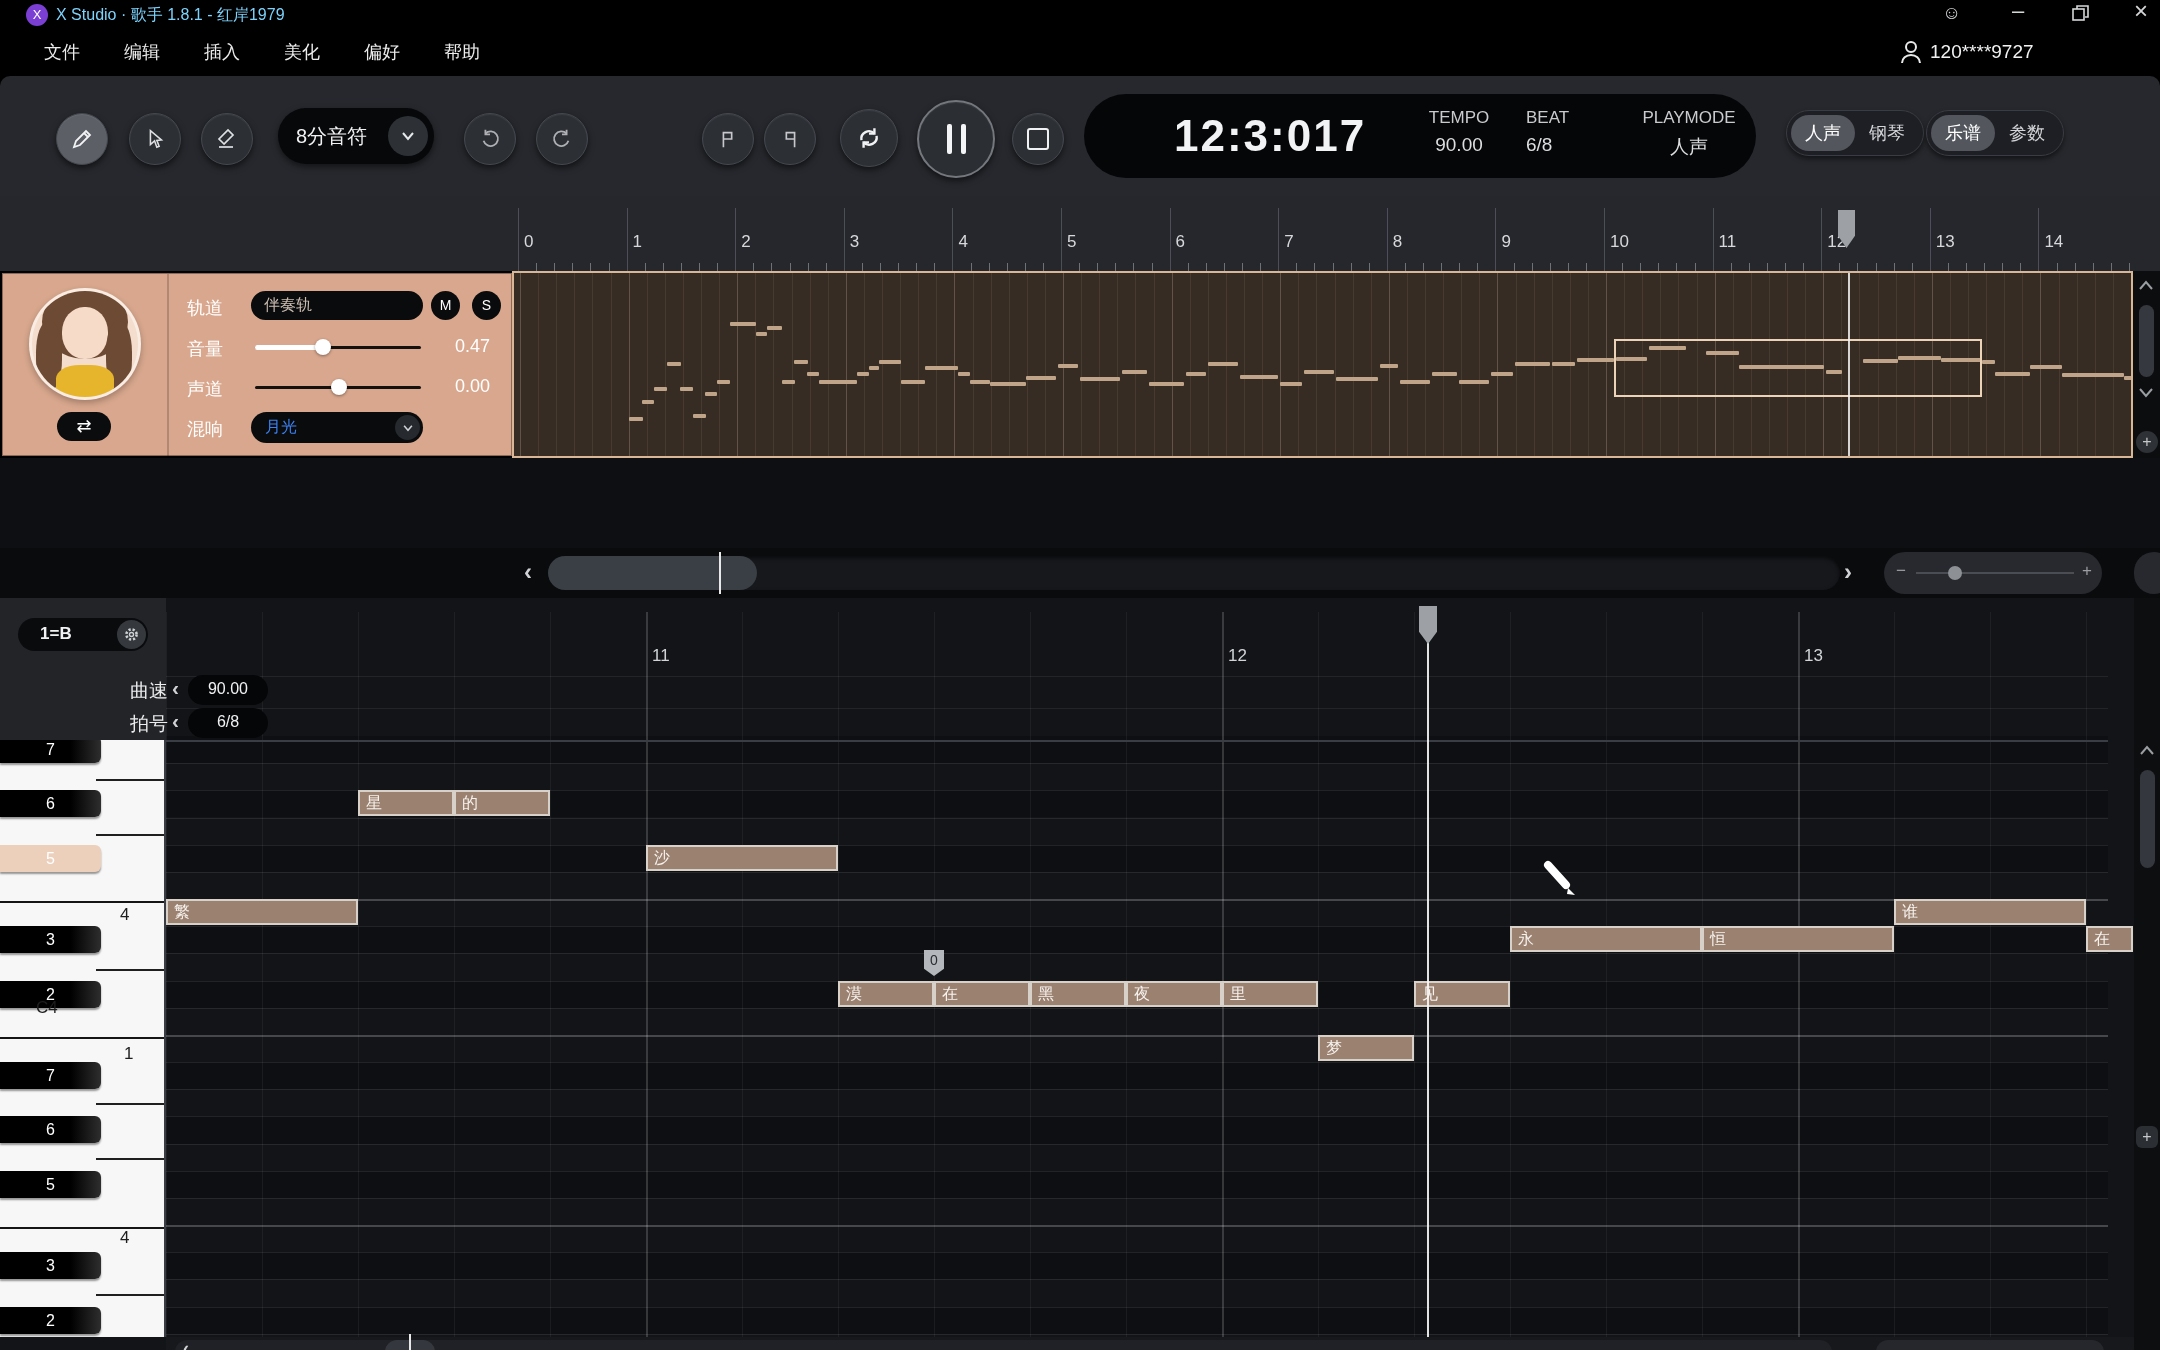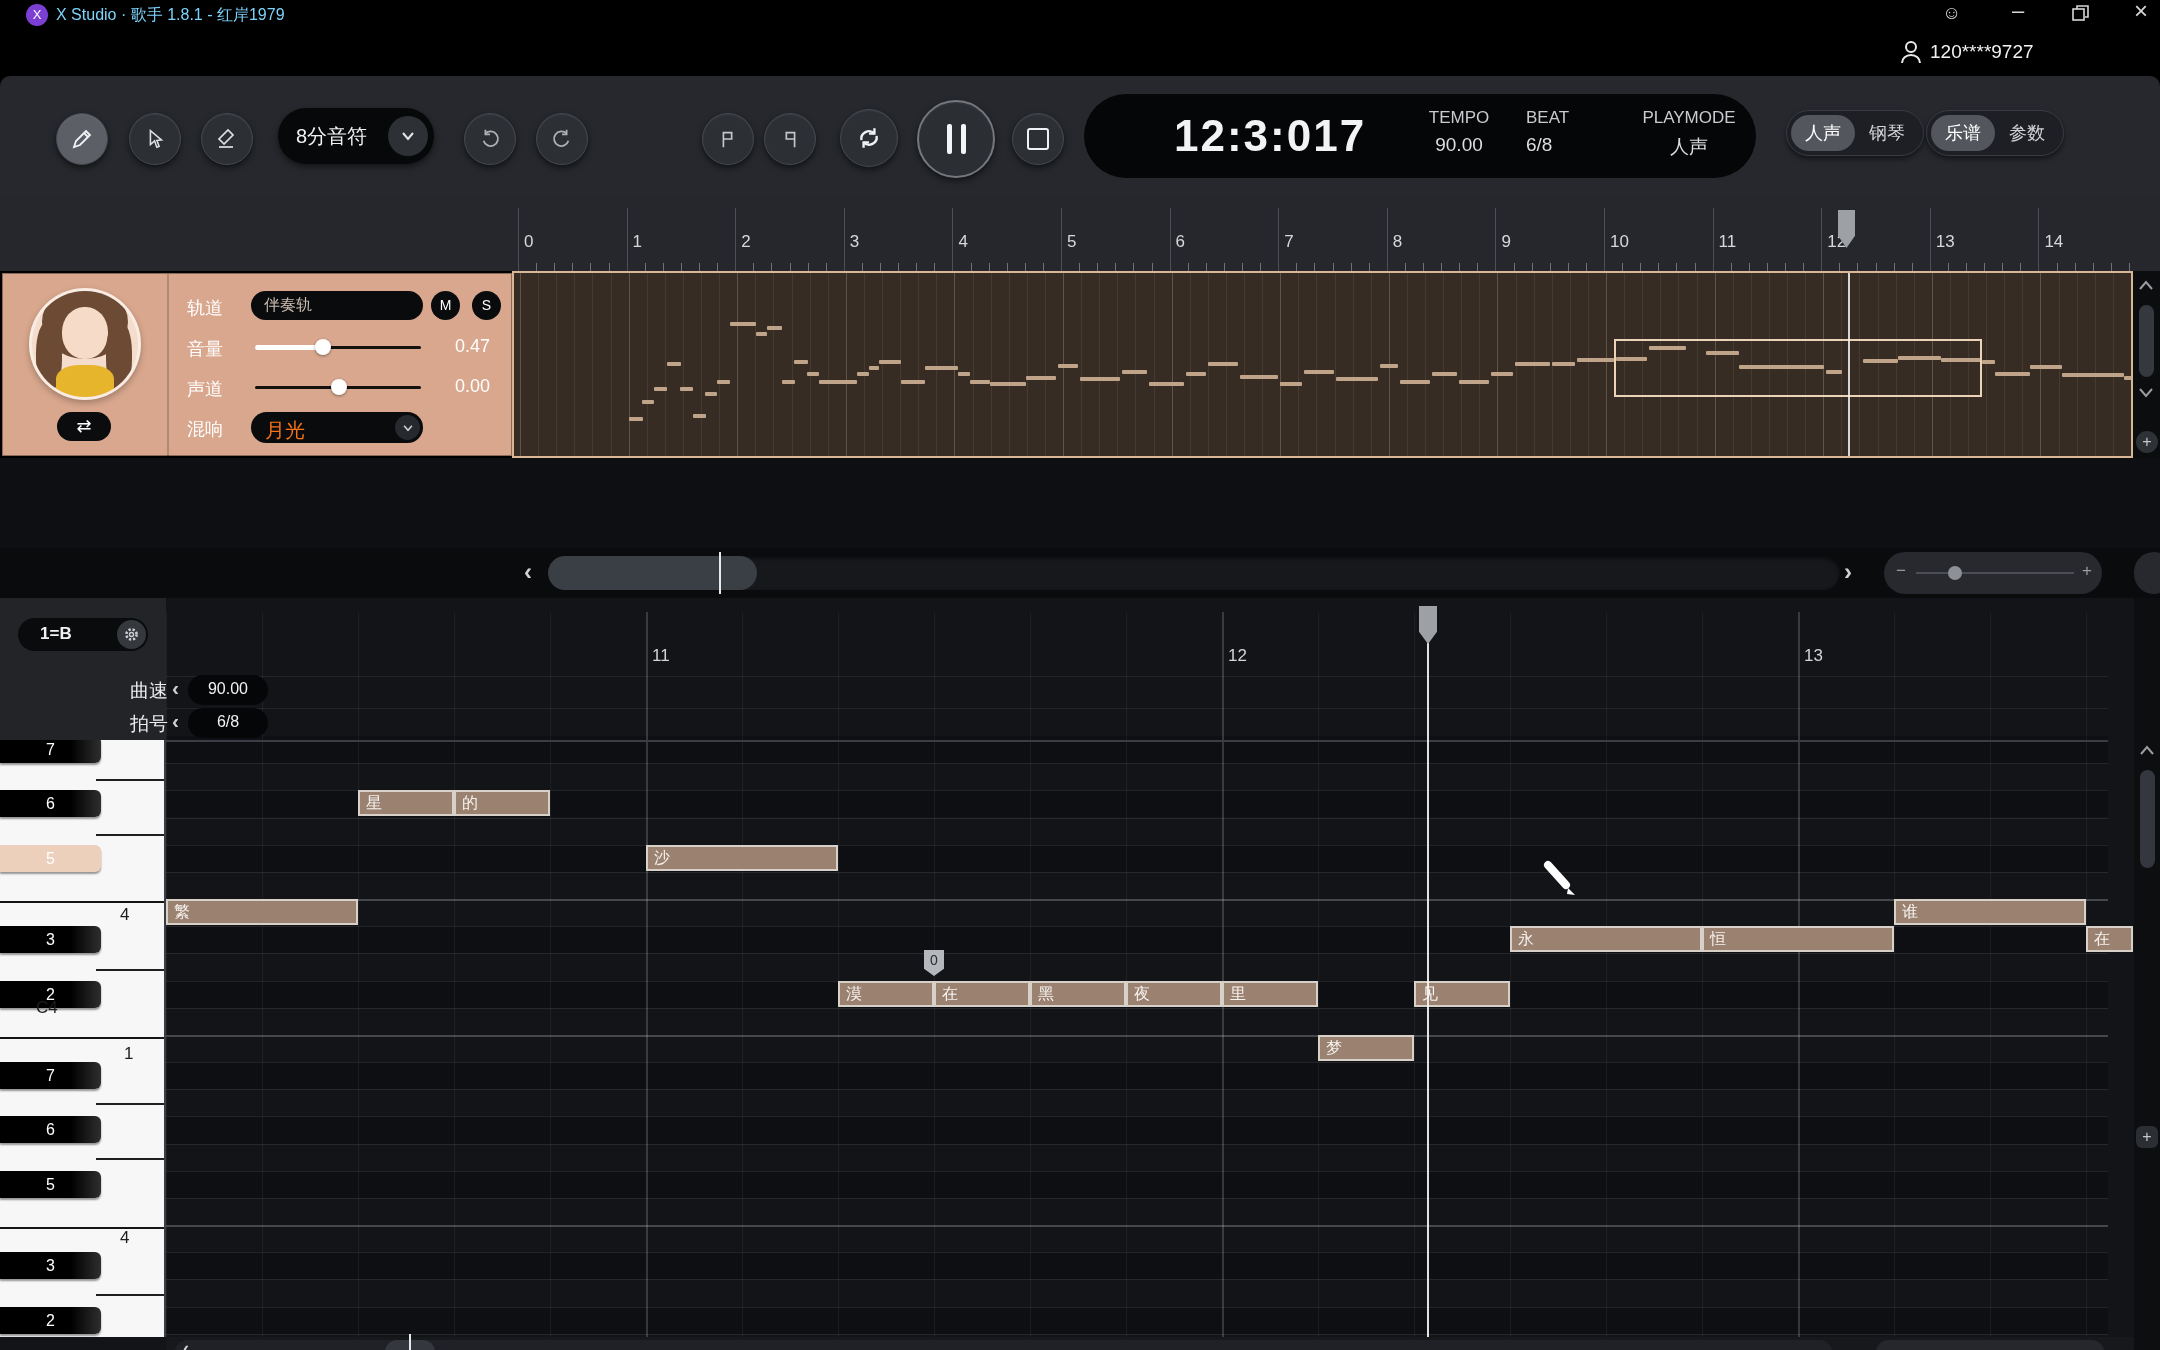--- a/index.html
+++ b/index.html
@@ -51,20 +51,21 @@
     <div class="abs" style="left:2012px;top:-2px;font-size:22px;color:#d5d6d8;">–</div>
     <div class="abs" style="left:2072px;top:5px;">
       <svg width="18" height="18" viewBox="0 0 18 18">
           <rect x="1" y="4" width="11" height="11" fill="none" stroke="#d5d6d8" stroke-width="1.6"></rect>
           <path d="M5 4 V1 H16 V12 H13" fill="none" stroke="#d5d6d8" stroke-width="1.6"></path>
         </svg>
     </div>
     <div class="abs" style="left:2134px;top:-3px;font-size:24px;color:#d5d6d8;">×</div>
   </div>
 
+  <div class="abs" style="left:44px;top:40px;height:30px;"><span class="menu-item">文件</span><span class="menu-item">编辑</span><span class="menu-item">插入</span><span class="menu-item">美化</span><span class="menu-item">偏好</span><span class="menu-item">帮助</span></div>
   <div class="abs" style="left:1900px;top:40px;display:flex;align-items:center;">
     <span style="margin-right:8px;">
       <svg width="22" height="24" viewBox="0 0 22 24">
           <circle cx="11" cy="7" r="5" fill="none" stroke="#e8e9ea" stroke-width="2"></circle>
           <path d="M2 23 a9 8 0 0 1 18 0" fill="none" stroke="#e8e9ea" stroke-width="2"></path>
         </svg>
     </span>
     <span style="font-size:19px;color:#f0f1f2;">120****9727</span>
   </div>
 
@@ -306,21 +307,21 @@
       </div>
       <div class="abs" style="left:452px;top:62px;font-size:18px;color:#fff;">0.47</div>
 
       <div class="abs" style="left:252px;top:100px;width:166px;height:26px;">
         <div class="abs" style="left:0;top:12px;width:166px;height:3px;background:#15110e;border-radius:2px;"></div>
         <div class="abs" style="left:76px;top:5px;width:16px;height:16px;border-radius:50%;background:#fff;box-shadow:0 1px 3px rgba(0,0,0,.4);"></div>
       </div>
       <div class="abs" style="left:452px;top:102px;font-size:18px;color:#fff;">0.00</div>
 
       <div class="abs" style="left:248px;top:138px;width:172px;height:31px;border-radius:16px;background:#0a0b0d;">
-        <span style="position:absolute;left:14px;top:5px;font-size:20px;color:#f97316;">月光</span>
+        <span style="position:absolute;left:14px;top:5px;font-size:16px;color:#3b82f6;">月光</span>
         <span style="position:absolute;right:3px;top:3px;width:25px;height:25px;border-radius:50%;background:#26292d;display:flex;align-items:center;justify-content:center;">
           <svg width="14" height="14" viewBox="0 0 18 18">
               <polyline points="4,6 9,12 14,6" fill="none" stroke="#cfd1d4" stroke-width="2"></polyline>
             </svg>
         </span>
       </div>
     </div>
 
     <div class="abs" style="left:512px;top:0;width:1621px;height:187px;background:#362c23;border:2px solid #d9b696;box-sizing:border-box;overflow:hidden;">
         <div class="ov-vline major" style="left: 6px; position: absolute;"></div>

